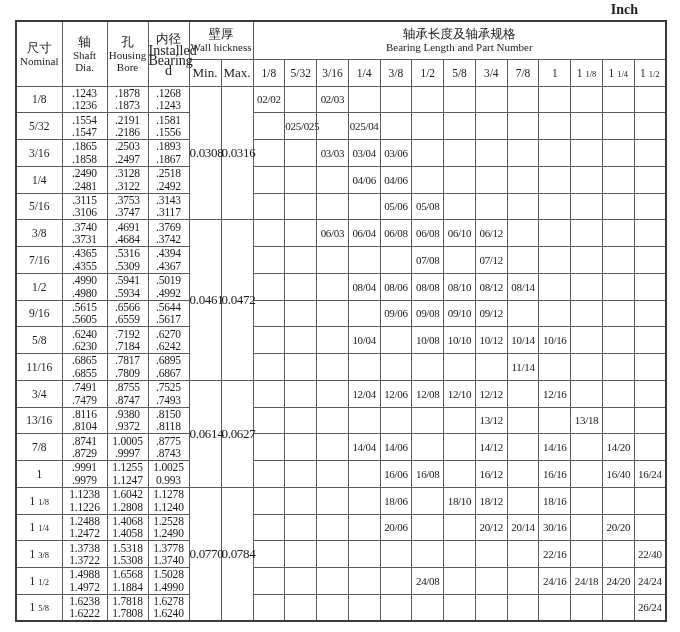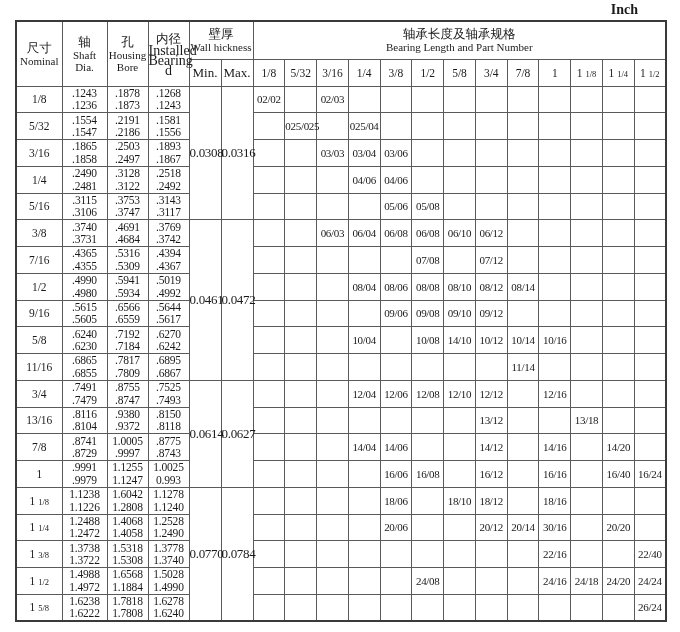--- a/index.html
+++ b/index.html
@@ -386,21 +386,21 @@
           <td class="dim">
             <div class="v">.6270</div>
             <div class="v">.6242</div>
           </td>
           <td class="part"></td>
           <td class="part"></td>
           <td class="part"></td>
           <td class="part">10/04</td>
           <td class="part"></td>
           <td class="part">10/08</td>
-          <td class="part">14/10</td>
+          <td class="part">10/10</td>
           <td class="part">10/12</td>
           <td class="part">10/14</td>
           <td class="part">10/16</td>
           <td class="part"></td>
           <td class="part"></td>
           <td class="part"></td>
         </tr>
         <tr>
           <td class="nominal">11/16</td>
           <td class="dim">

